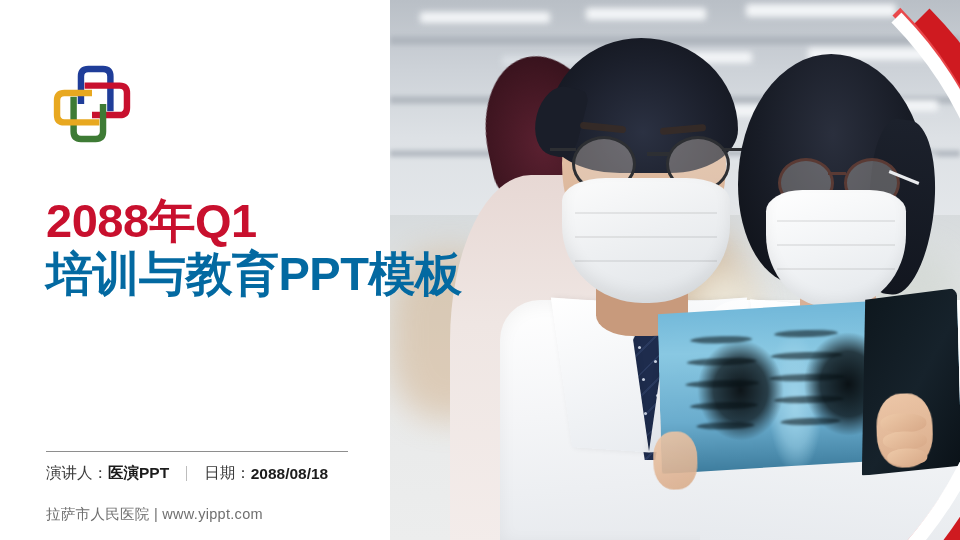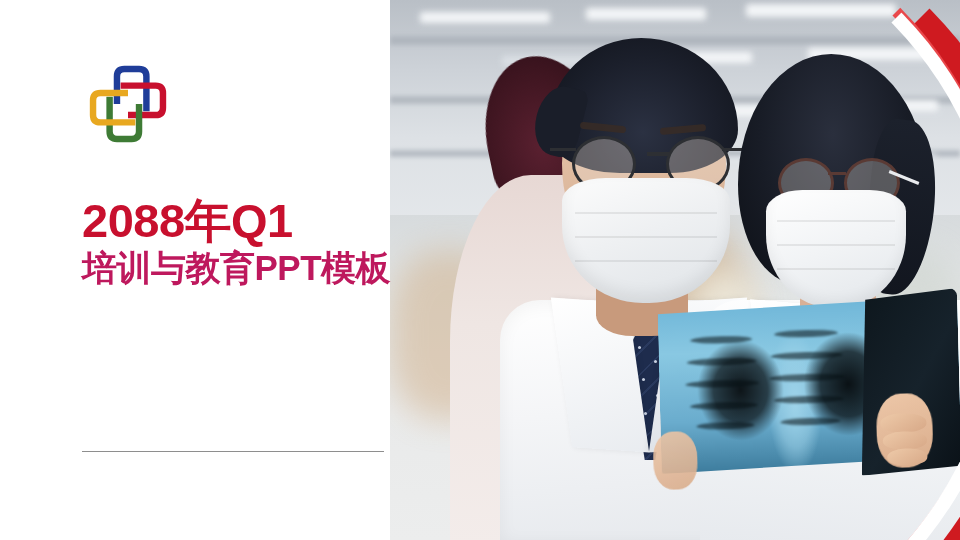--- a/index.html
+++ b/index.html
@@ -277,31 +277,31 @@
     border-radius:0;
   }
   .white-ellipse{
     position:absolute;top:-118px;left:-528px;
     width:772px;height:782px;
     background:#ffffff;
     border-radius:50%;
   }
 
   
-  .content{position:absolute;left:0;top:0;width:420px;height:452px;z-index:40;margin-left:36px;}
+  .content{position:absolute;left:0;top:0;width:420px;height:452px;z-index:40;}
 
   .logo{position:absolute;left:46px;top:58px;width:92px;height:92px;}
 
   .title{position:absolute;left:46px;top:196px;width:480px;}
   .title-line1{
     font-size:47px;font-weight:700;color:#C8102E;letter-spacing:-.5px;
     line-height:1.08;white-space:nowrap;
   }
   .title-line2{
-    font-size:35px;font-weight:700;color:#be185d;letter-spacing:-.5px;
+    font-size:47px;font-weight:700;color:#0369a1;letter-spacing:-.5px;
     line-height:1.08;white-space:nowrap;margin-top:2px;
   }
   .subtitle{
     position:absolute;left:46px;top:336px;
     font-size:19px;color:#4a4a4a;letter-spacing:.6px;white-space:nowrap;
   }
   .divider{
     position:absolute;left:46px;top:451px;width:302px;height:1px;
     background:#8e8e8e;
   }
@@ -458,17 +458,25 @@
     </div>
 
     <div class="title">
       <div class="title-line1">2088年Q1</div>
       <div class="title-line2">培训与教育PPT模板</div>
     </div>
 
 
     <div class="divider"></div>
 
-
+    <div class="meta">
+      <span class="lbl">演讲人：</span>
+      <span class="val">医演PPT</span>
+      <span class="sep"></span>
+      <span class="lbl">日期：</span>
+      <span class="val">2088/08/18</span>
+    </div>
+
+    <div class="footer">拉萨市人民医院 | www.yippt.com</div>
 
   </div>
 
 </div>
 
 </body></html>

